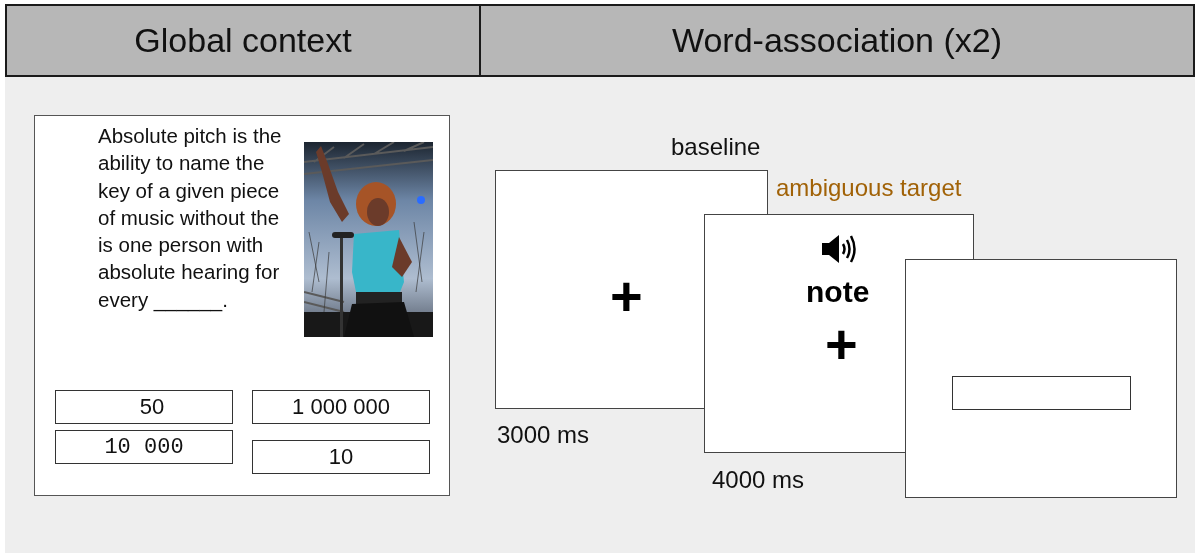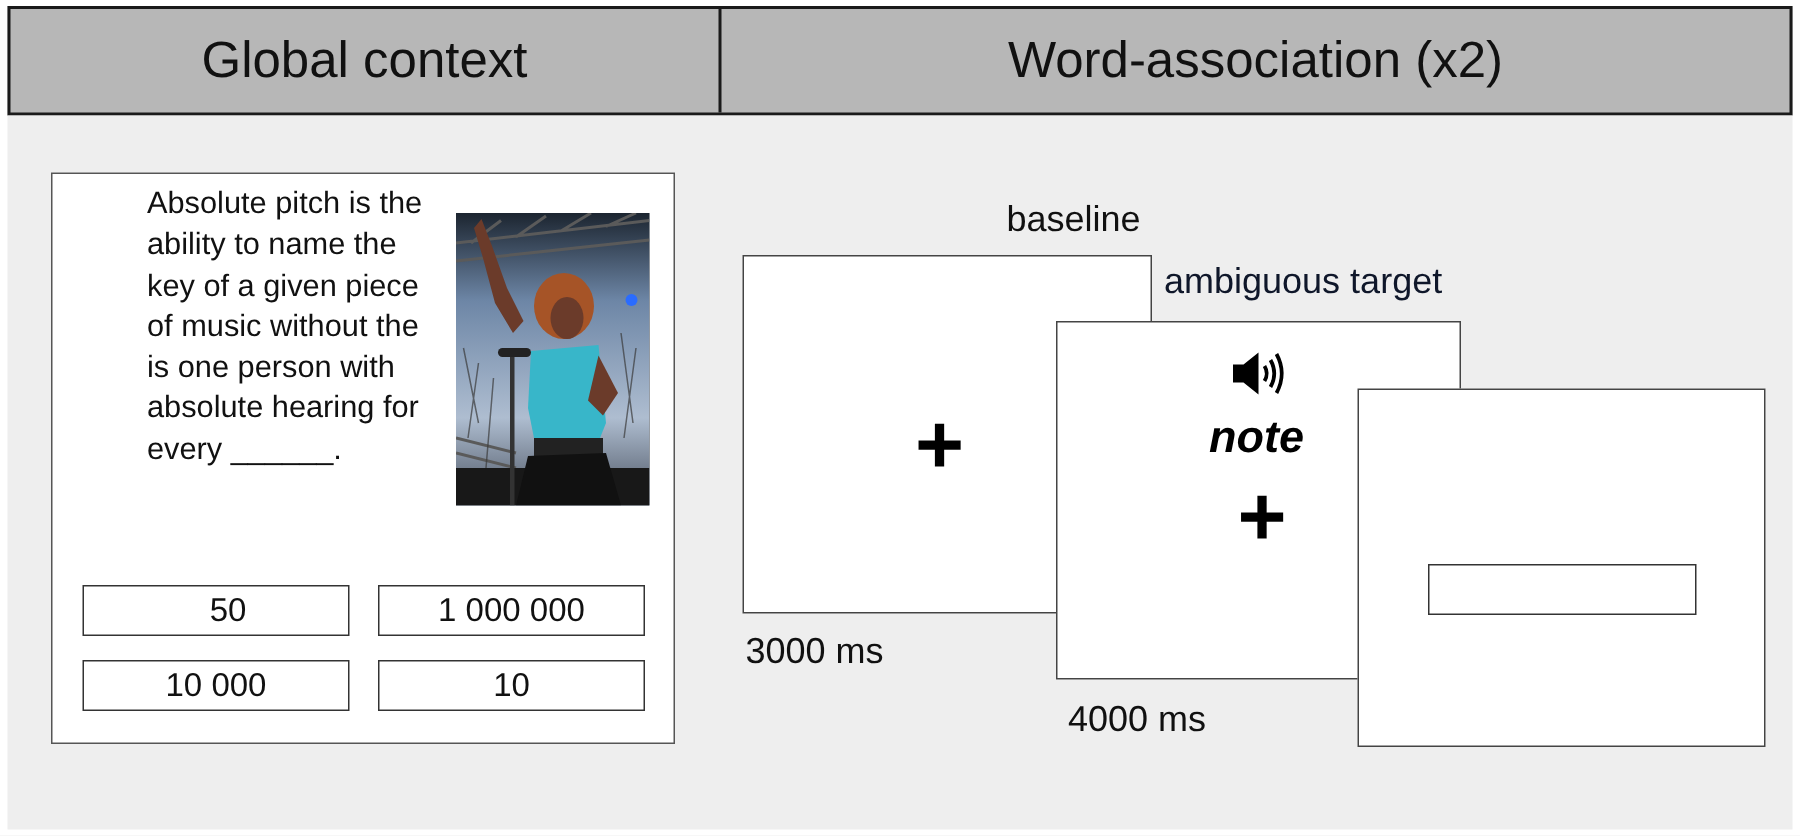--- a/index.html
+++ b/index.html
@@ -17,21 +17,21 @@
   .passage { position:absolute; left:56px; top:122px; width:226px; font-size:20.5px; line-height:27.3px;
              text-align:justify; text-align-last:left; color:#111;margin-left:42px; }
   .photo { position:absolute; left:304px; top:142px; width:129px; height:195px; overflow:hidden;
            background:#2b3440; }
   .choice { position:absolute; width:178px; height:34px; background:#fff; border:1px solid #333;
             box-sizing:border-box; display:flex; align-items:center; justify-content:center;
             font-size:22px; color:#111; }
   .screen { position:absolute; background:#fff; border:1px solid #444; box-sizing:border-box; }
   .lbl { position:absolute; font-size:24px; color:#111; white-space:nowrap; }
   .cross { position:absolute; font-size:56px; font-weight:bold; line-height:1; }
-  .note { position:absolute; font-size:30px; font-weight:bold; font-style:italic; }
+  .note { position:absolute; font-size:30px; font-weight:bold; }
   .inputbox { position:absolute; background:#fff; border:1px solid #333; box-sizing:border-box; }
 </style>
 </head>
 <body>
 
 <div class="header">
   <div class="header-cell left">Global context</div>
   <div class="header-cell right">Word-association (x2)</div>
 </div>
 
@@ -75,29 +75,29 @@
     <rect x="52" y="150" width="46" height="12" fill="#222"></rect>
     <path d="M48 162 L100 160 L110 195 L40 195 Z" fill="#111"></path>
     <rect x="36" y="92" width="3" height="103" fill="#333"></rect>
     <rect x="28" y="90" width="22" height="6" rx="3" fill="#222"></rect>
     <path d="M95 95 L108 120 L98 135 L88 125 Z" fill="#6b3b2a"></path>
   </svg>
 </div>
 
 <div class="choice" style="left:55px;top:390px;padding-left:16px;">50</div>
 <div class="choice" style="left:252px;top:390px;">1 000 000</div>
-<div class="choice" style="left:55px;top:440px;">10 000</div>
+<div class="choice" style="left:55px;top:430px;font-family:Liberation Mono, monospace;">10 000</div>
 <div class="choice" style="left:252px;top:440px;">10</div>
 
 <div class="lbl" style="left:651px;top:133px;margin-left:20px;">baseline</div>
 <div class="screen" style="left:495px;top:170px;width:273px;height:239px;"></div>
 <div class="cross" style="left:610px;top:268px;">+</div>
 <div class="lbl" style="left:497px;top:421px;">3000 ms</div>
 
-<div class="lbl" style="left:776px;top:174px;color:#0f172a;">ambiguous target</div>
+<div class="lbl" style="left:776px;top:174px;color:#a16207;">ambiguous target</div>
 <div class="screen" style="left:704px;top:214px;width:270px;height:239px;"></div>
 <div style="position:absolute;left:820px;top:233px;width:40px;height:32px;">
   <svg width="40" height="32" viewBox="0 0 40 32">
     <path d="M2 10 H9 L19 2 V30 L9 22 H2 Z" fill="#000"></path>
     <path d="M23 11 Q26 16 23 21" stroke="#000" stroke-width="2.5" fill="none"></path>
     <path d="M27 7 Q32 16 27 25" stroke="#000" stroke-width="2.5" fill="none"></path>
     <path d="M31 3 Q38 16 31 29" stroke="#000" stroke-width="2.5" fill="none"></path>
   </svg>
 </div>
 <div class="note" style="left:806px;top:275px;">note</div>

